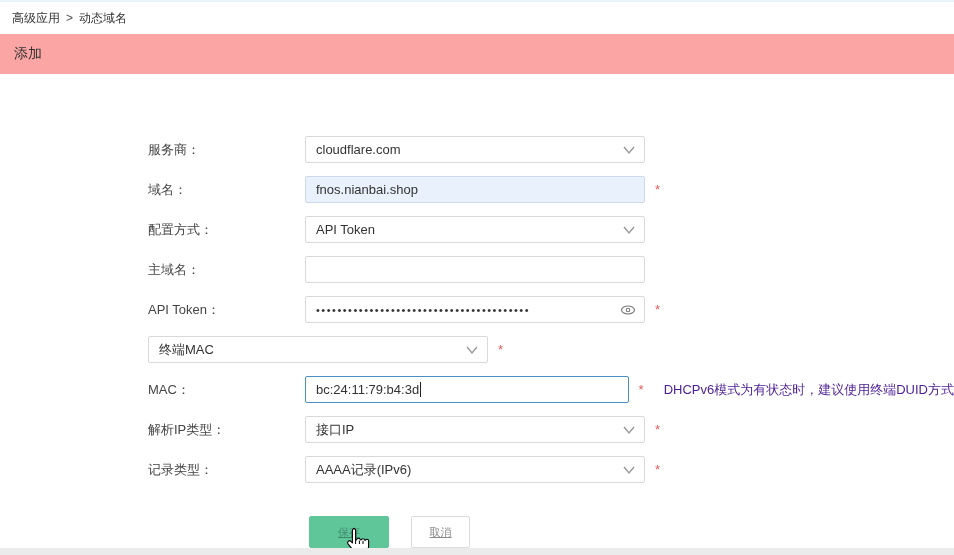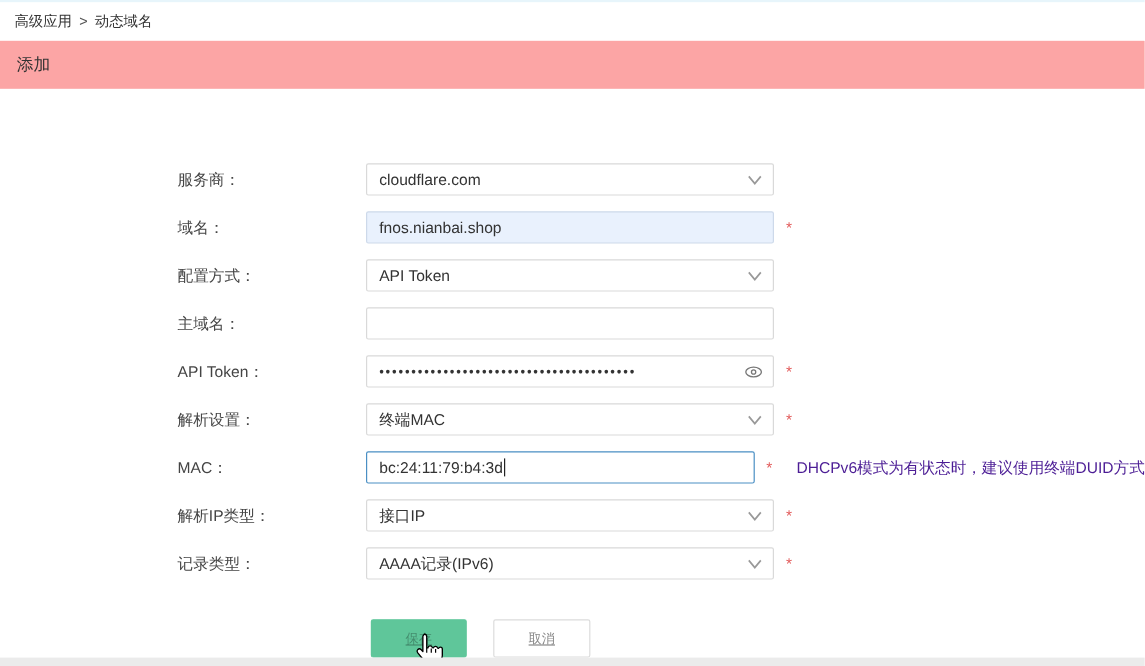--- a/index.html
+++ b/index.html
@@ -26,21 +26,21 @@
   .dots { font-size:11px; letter-spacing:1.5px; color:#333; overflow:hidden;
     white-space:nowrap; width:300px; }
   .eye { position:absolute; right:8px; top:6px; cursor:pointer; }
   .req { color:#e25b5b; font-size:13px; margin-left:10px; flex-shrink:0; }
   .hint { color:#4c1d95; font-size:13px; margin-left:20px; white-space:nowrap; }
   .btn-row { display:flex; margin:33px 0 0 161px; }
   .btn { height:32px; font-size:11px; border-radius:2px; display:flex;
     align-items:center; justify-content:center; cursor:pointer;text-decoration:underline; }
   .btn-save { width:80px; background:#5fc69a; border:1px solid #5fc69a;
     color:rgba(0,0,0,0.30); }
-  .btn-cancel { width:81px; background:#fff; border:1px solid #dcdcdc;
+  .btn-cancel { width:59px; background:#fff; border:1px solid #dcdcdc;
     color:#8a8a8a; margin-left:22px; }
   .bottom-strip { position:absolute; left:0; bottom:0; width:954px; height:7px;
     background:#ebebeb; }
   .cursor { position:absolute; left:344px; top:527px; width:26px; height:27px;
     pointer-events:none; }
 </style>
 </head>
 <body>
 
 <div class="page">
@@ -99,21 +99,20 @@
         <span class="dots">••••••••••••••••••••••••••••••••••••••••</span>
         <svg class="eye" width="16" height="14" viewBox="0 0 16 14">
           <ellipse cx="8" cy="7" rx="6.5" ry="4" fill="none" stroke="#777" stroke-width="1.1"></ellipse>
           <circle cx="8" cy="7" r="1.8" fill="none" stroke="#777" stroke-width="1.1"></circle>
         </svg>
       </div>
       <span class="req">*</span>
     </div>
 
     <div class="row">
-      <span class="lbl">解析设置：</span>
       <div class="box">
         <span>终端MAC</span>
         <svg class="chev" width="12" height="10" viewBox="0 0 12 10">
             <polyline points="1,2 6,8 11,2" fill="none" stroke="#999" stroke-width="1.4"></polyline>
           </svg>
       </div>
       <span class="req">*</span>
     </div>
 
     <div class="row">

